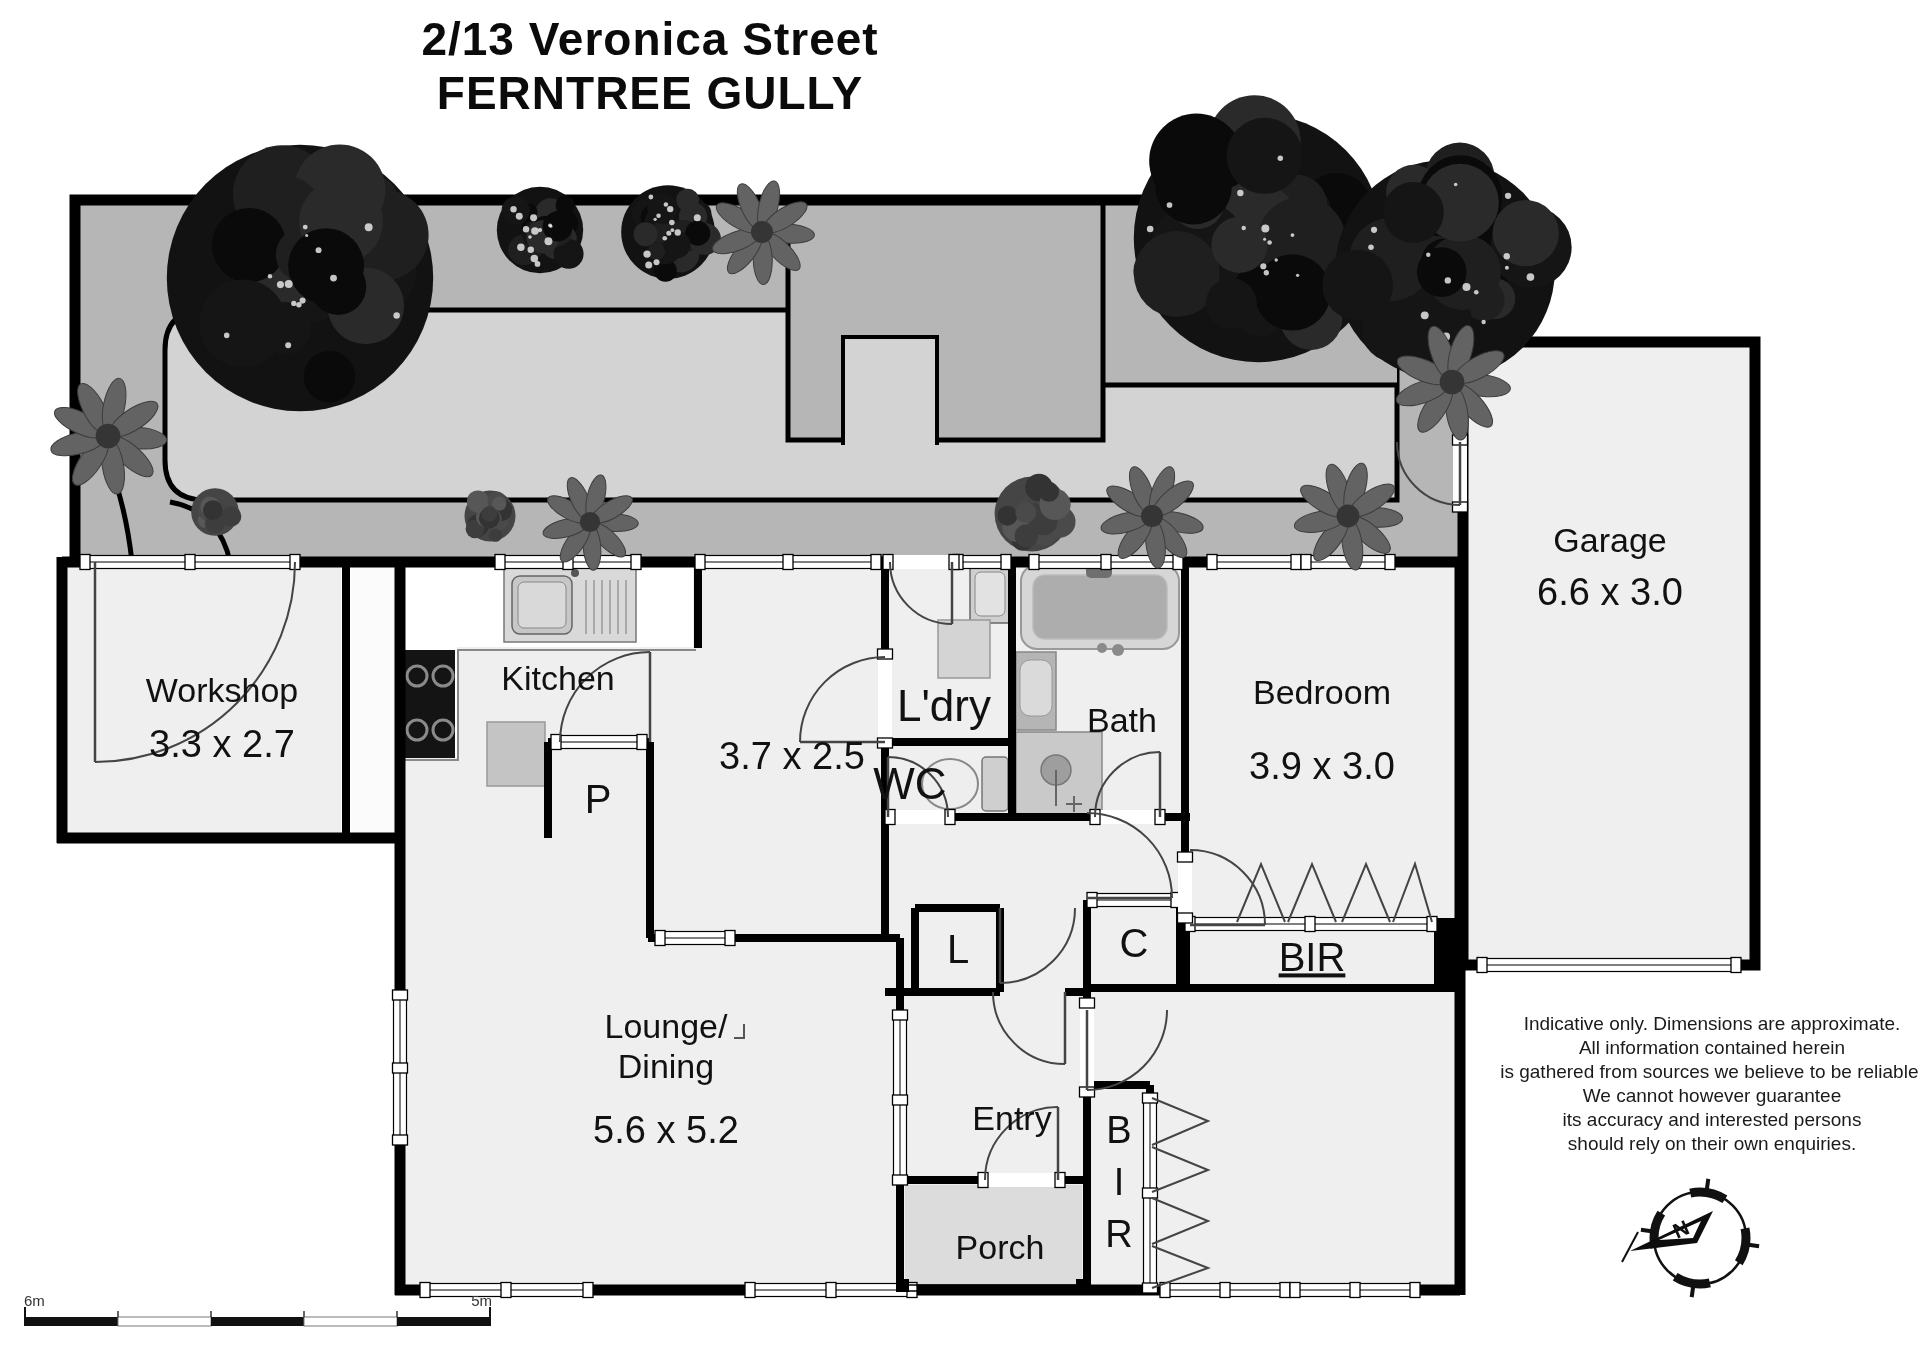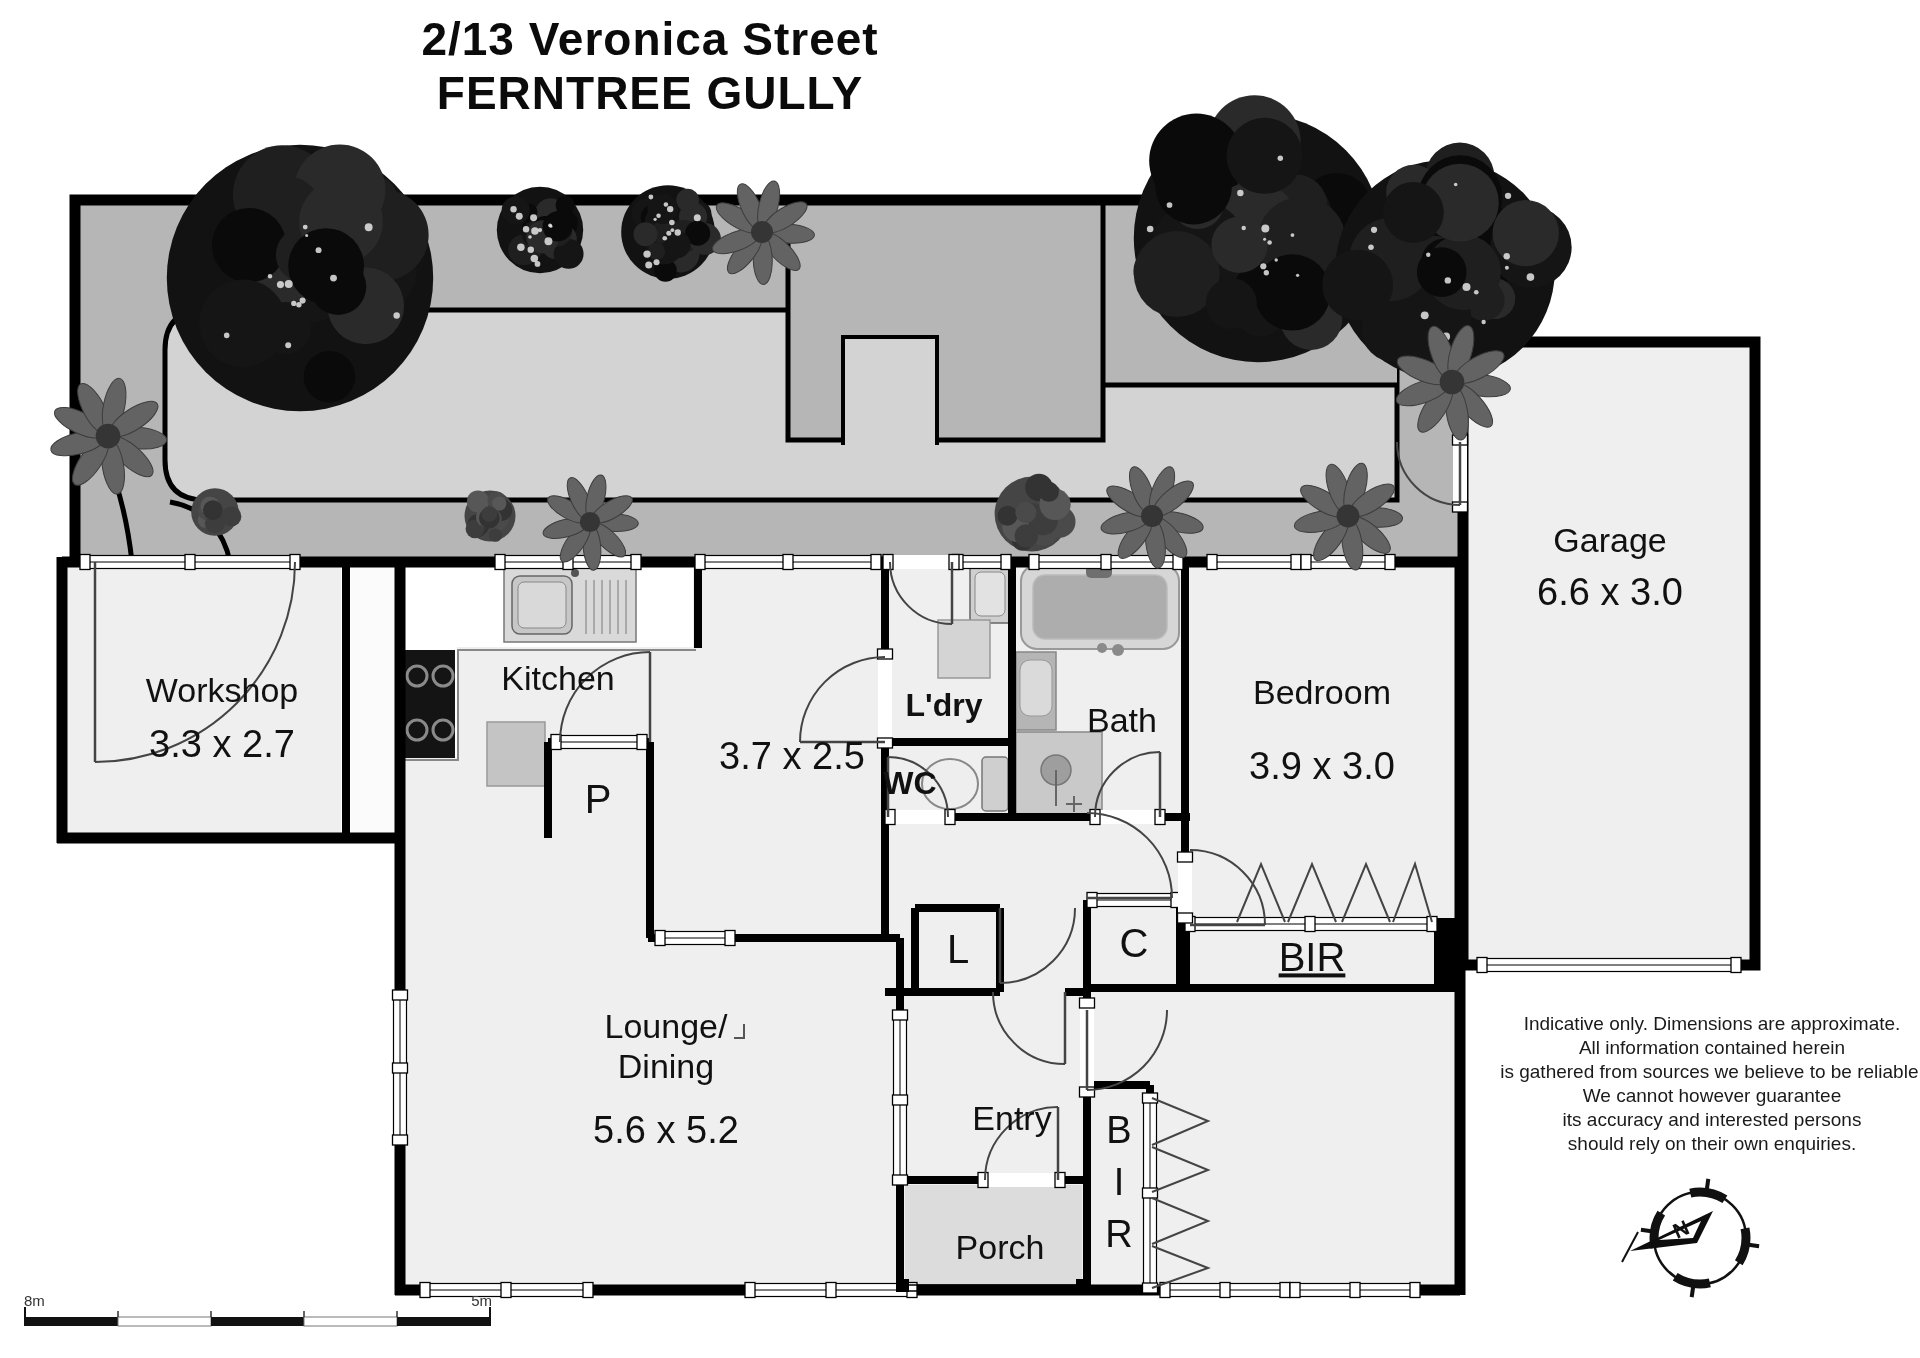--- a/index.html
+++ b/index.html
@@ -7,21 +7,21 @@
          font-family:"Liberation Sans", sans-serif;}
   .stage svg{position:absolute;left:0;top:0;}
   .lbl{position:absolute;transform:translate(-50%,-50%);color:#111;white-space:pre-line;
        text-align:center;line-height:1.18;}
   .title-line{position:absolute;left:650px;transform:translateX(-50%);font-size:46px;
        font-weight:700;color:#0b0b0b;letter-spacing:1px;white-space:nowrap;}
   .room-name{font-size:34px;}
   .room-dims{font-size:38px;}
   .closet{font-size:40px;}
   .closet-v{font-size:38px;line-height:52px;}
-  .small-room{font-size:32px;font-weight:bold;}
+  .small-room{font-size:44px;}
   .disclaimer{position:absolute;left:1712px;top:1012px;transform:translateX(-50%);
        width:440px;text-align:center;font-size:19px;line-height:24px;color:#1a1a1a;}
   .scale-lbl{position:absolute;font-size:15px;color:#333;}
 </style>
 </head>
 <body>
 
 <div class="stage">
 
   <svg width="1920" height="1358" viewBox="0 0 1920 1358">
@@ -654,15 +654,15 @@
 
   <div class="disclaimer">
     <div>Indicative only. Dimensions are approximate.</div>
     <div>All information contained herein</div>
     <div>is gathered from sources we believe to be reliable.</div>
     <div>We cannot however guarantee</div>
     <div>its accuracy and interested persons</div>
     <div>should rely on their own enquiries.</div>
   </div>
 
-  <div class="scale-lbl" style="left:24px;top:1292px;">8m</div>
+  <div class="scale-lbl" style="left:24px;top:1292px;">6m</div>
   <div class="scale-lbl" style="left:452px;top:1292px;width:40px;text-align:right;">5m</div>
 </div>
 
 </body></html>

